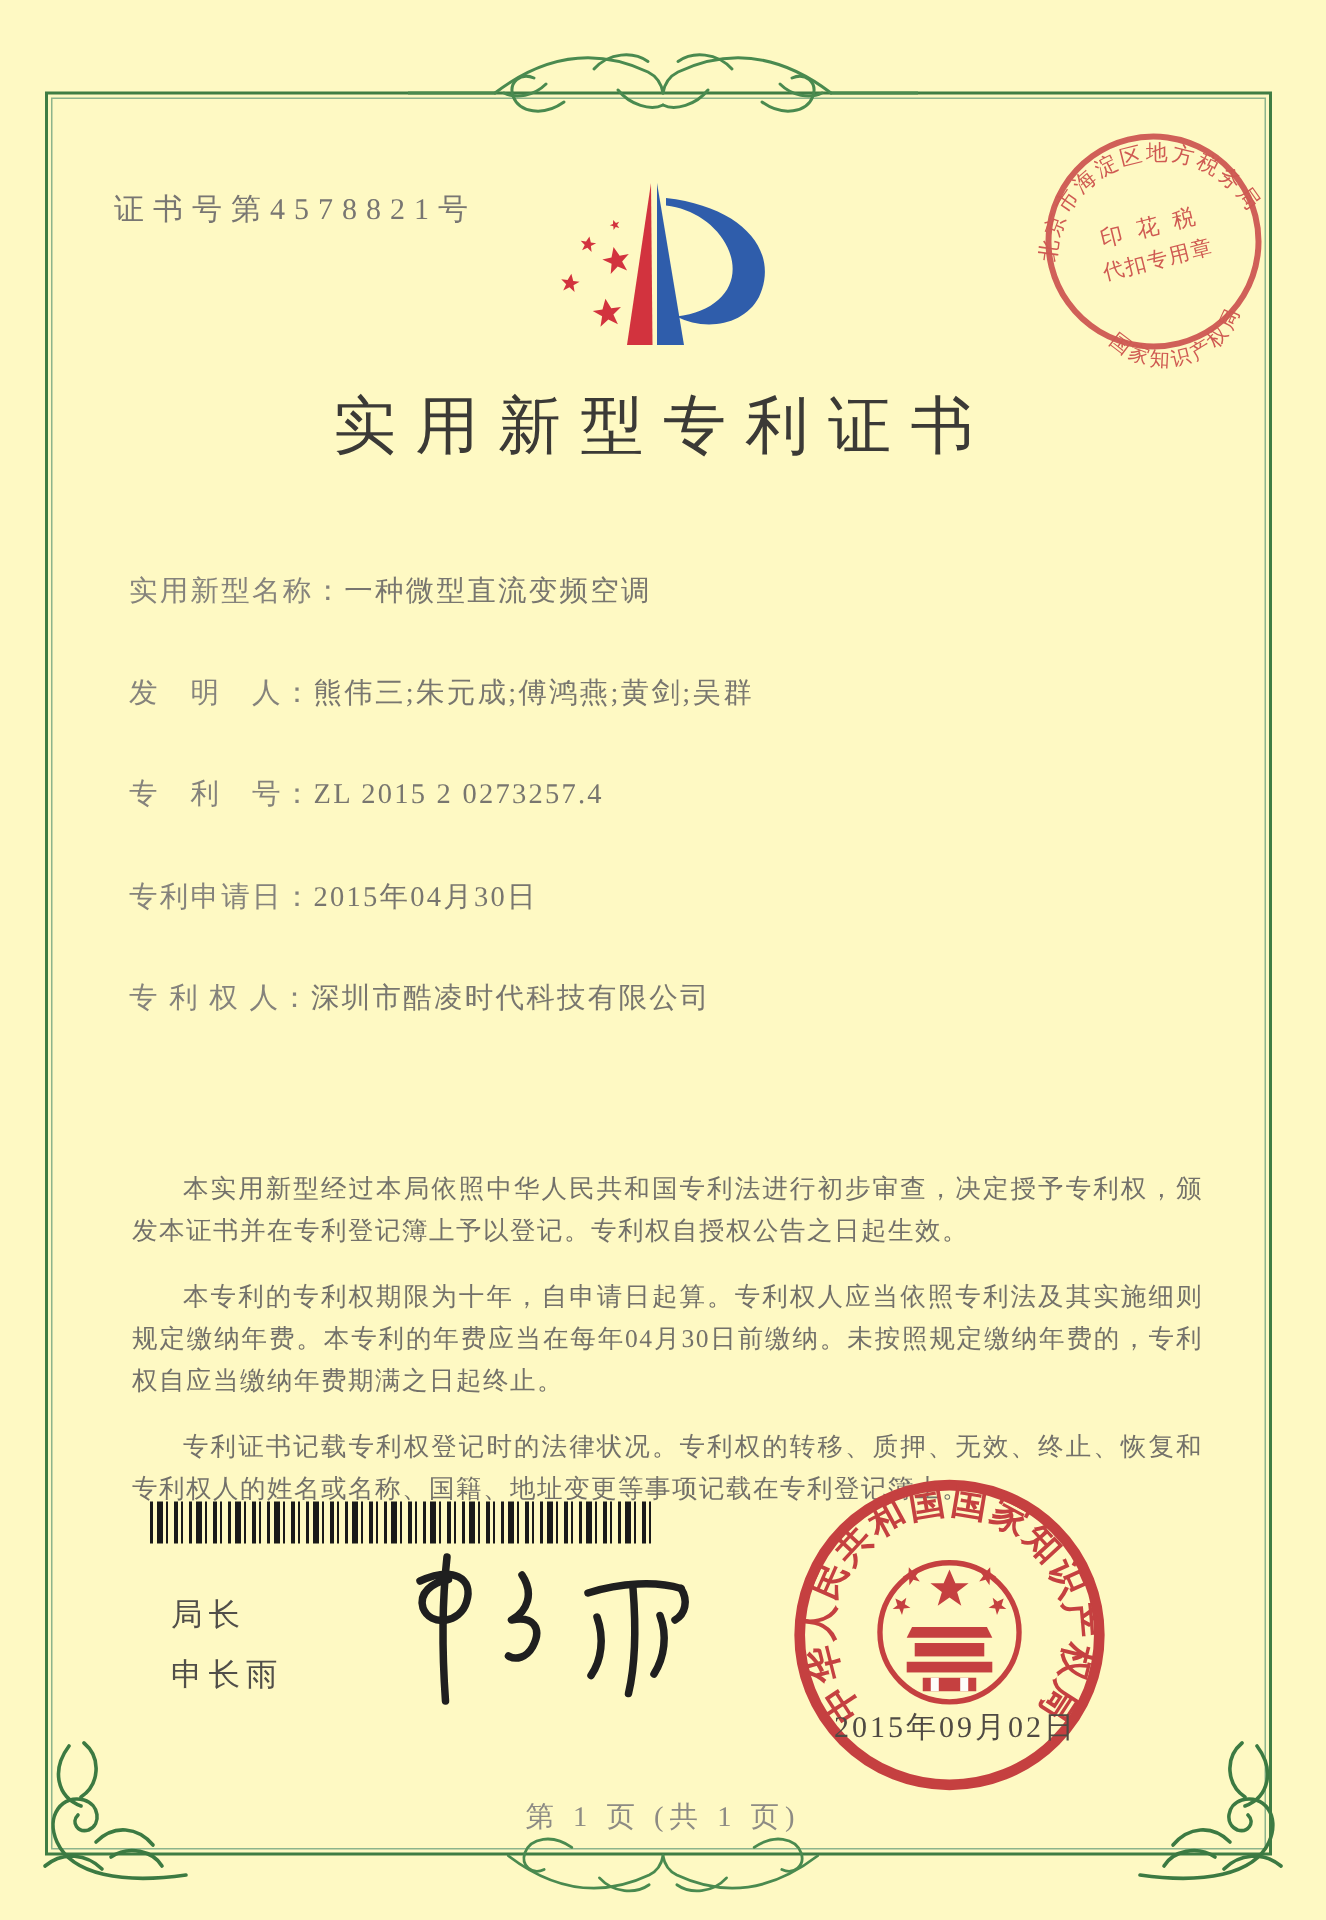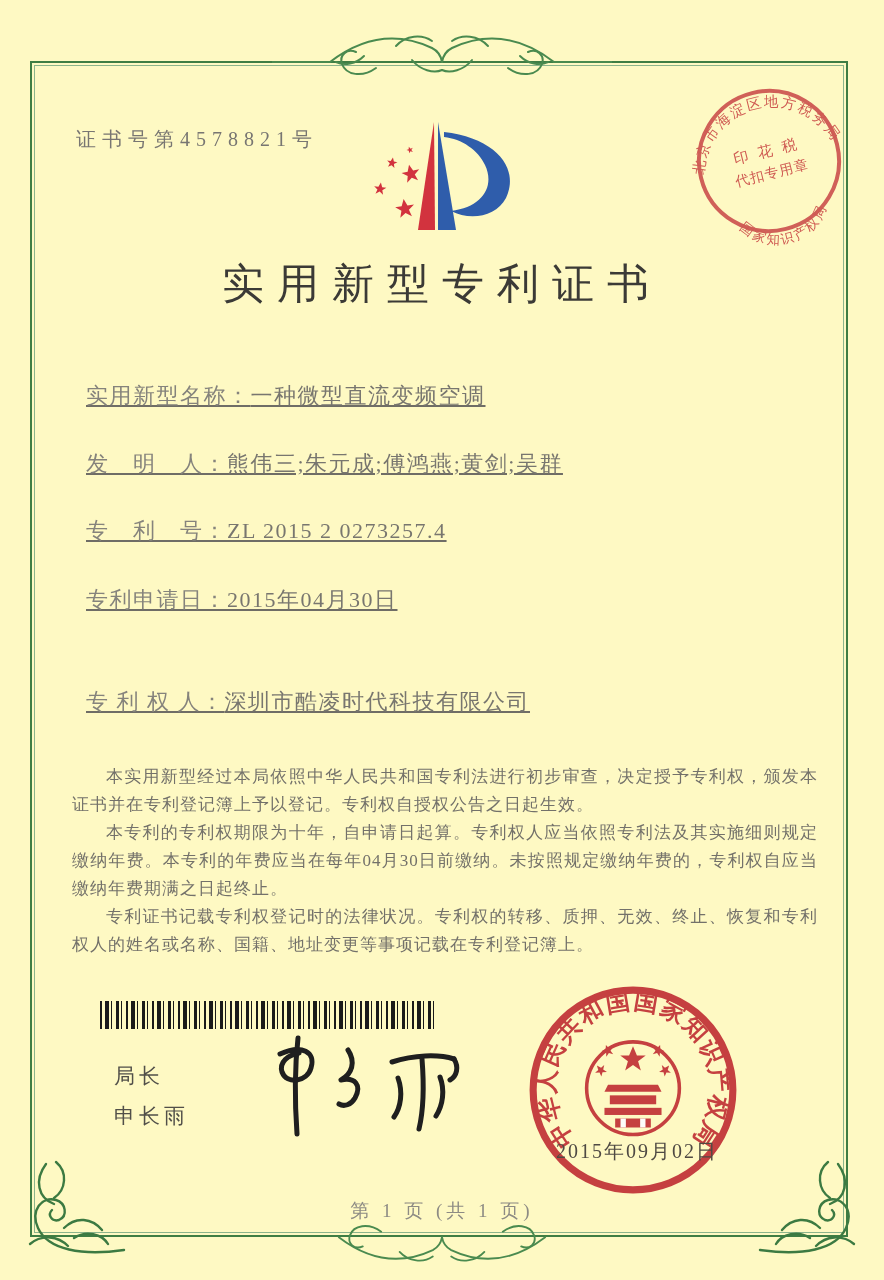--- a/index.html
+++ b/index.html
@@ -10,26 +10,26 @@
   }
   
   .frame{position:absolute;left:30px;top:61px;width:818px;height:1176px;
     border:2px solid #3f7d44;box-sizing:border-box;}
   .frame::after{content:"";position:absolute;inset:2px;border:1px solid #8cb48c;}
   .ornament{position:absolute;pointer-events:none;}
   
   .cert-no{position:absolute;left:76px;top:126px;font-size:20px;letter-spacing:6px;color:#787672;}
   .doc-title{position:absolute;left:0;top:256px;width:100%;text-align:center;
     font-size:42px;font-weight:400;letter-spacing:13px;color:#3b3a36;margin:0;}
-  .field{position:absolute;left:86px;font-size:22px;letter-spacing:1.5px;white-space:nowrap;text-decoration:underline;}
+  .field{position:absolute;left:86px;font-size:19px;letter-spacing:1.5px;white-space:nowrap;}
   .field .lab{color:#85837c;}
   .field .val{color:#78766f;}
   .paras{position:absolute;left:72px;top:763px;width:746px;font-size:17px;
     line-height:28px;text-align:justify;color:#73716a;letter-spacing:1px;}
-  .paras p{margin:0;text-indent:2em;}
+  .paras p{margin:16px;text-indent:2em;}
   .barcode{position:absolute;left:100px;top:1001px;width:336px;height:28px;
     background:repeating-linear-gradient(90deg,
       #1a1a1a 0 2px,transparent 2px 5px,#1a1a1a 5px 9px,transparent 9px 11px,
       #1a1a1a 11px 12px,transparent 12px 16px,#1a1a1a 16px 19px,transparent 19px 21px,
       #1a1a1a 21px 22px,transparent 22px 26px);}
   .issuer-title{position:absolute;left:114px;top:1062px;font-size:21px;letter-spacing:4px;color:#514f49;}
   .issuer-name{position:absolute;left:114px;top:1102px;font-size:21px;letter-spacing:4px;color:#514f49;}
   .signature{position:absolute;left:242px;top:1022px;}
   .seal{position:absolute;left:526px;top:983px;}
   .seal-date{position:absolute;left:556px;top:1138px;font-size:20px;letter-spacing:2px;color:#4f4a43;}
@@ -134,21 +134,21 @@
   </div>
   <div class="field" style="top:449px;">
     <span class="lab">发　明　人：</span><span class="val">熊伟三;朱元成;傅鸿燕;黄剑;吴群</span>
   </div>
   <div class="field" style="top:516px;">
     <span class="lab">专　利　号：</span><span class="val">ZL 2015 2 0273257.4</span>
   </div>
   <div class="field" style="top:585px;">
     <span class="lab">专利申请日：</span><span class="val">2015年04月30日</span>
   </div>
-  <div class="field" style="top:652px;margin-top:35px;">
+  <div class="field" style="top:652px;">
     <span class="lab">专 利 权 人：</span><span class="val">深圳市酷凌时代科技有限公司</span>
   </div>
 
   <div class="paras">
     <p>本实用新型经过本局依照中华人民共和国专利法进行初步审查，决定授予专利权，颁发本证书并在专利登记簿上予以登记。专利权自授权公告之日起生效。</p>
     <p>本专利的专利权期限为十年，自申请日起算。专利权人应当依照专利法及其实施细则规定缴纳年费。本专利的年费应当在每年04月30日前缴纳。未按照规定缴纳年费的，专利权自应当缴纳年费期满之日起终止。</p>
     <p>专利证书记载专利权登记时的法律状况。专利权的转移、质押、无效、终止、恢复和专利权人的姓名或名称、国籍、地址变更等事项记载在专利登记簿上。</p>
   </div>
 
   <div class="barcode"></div>

